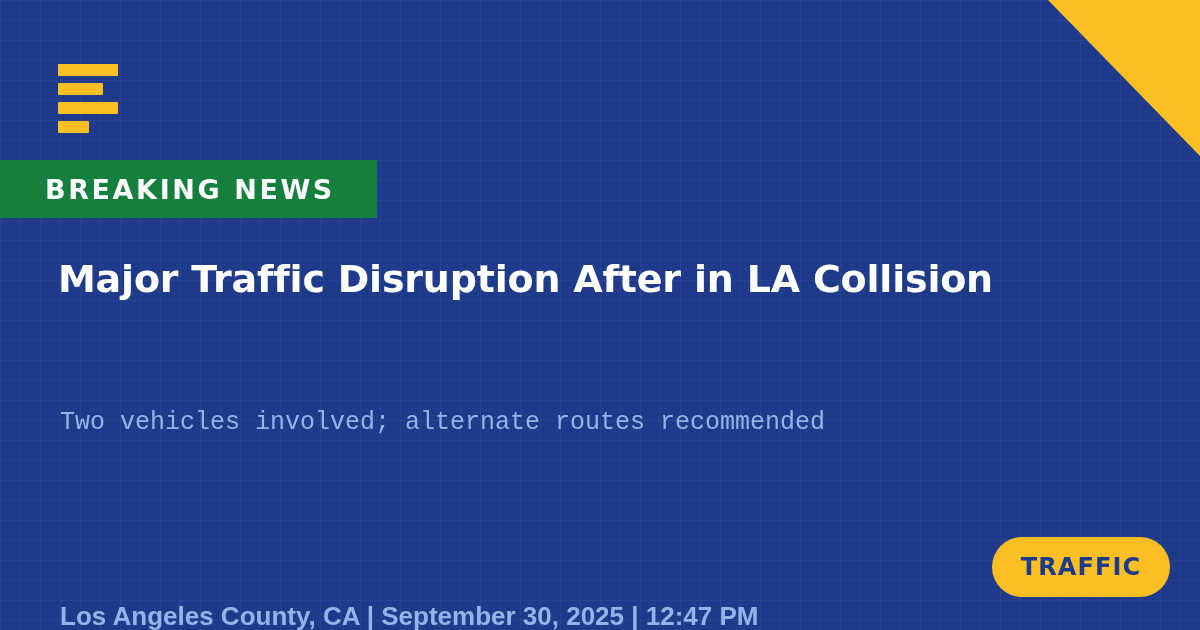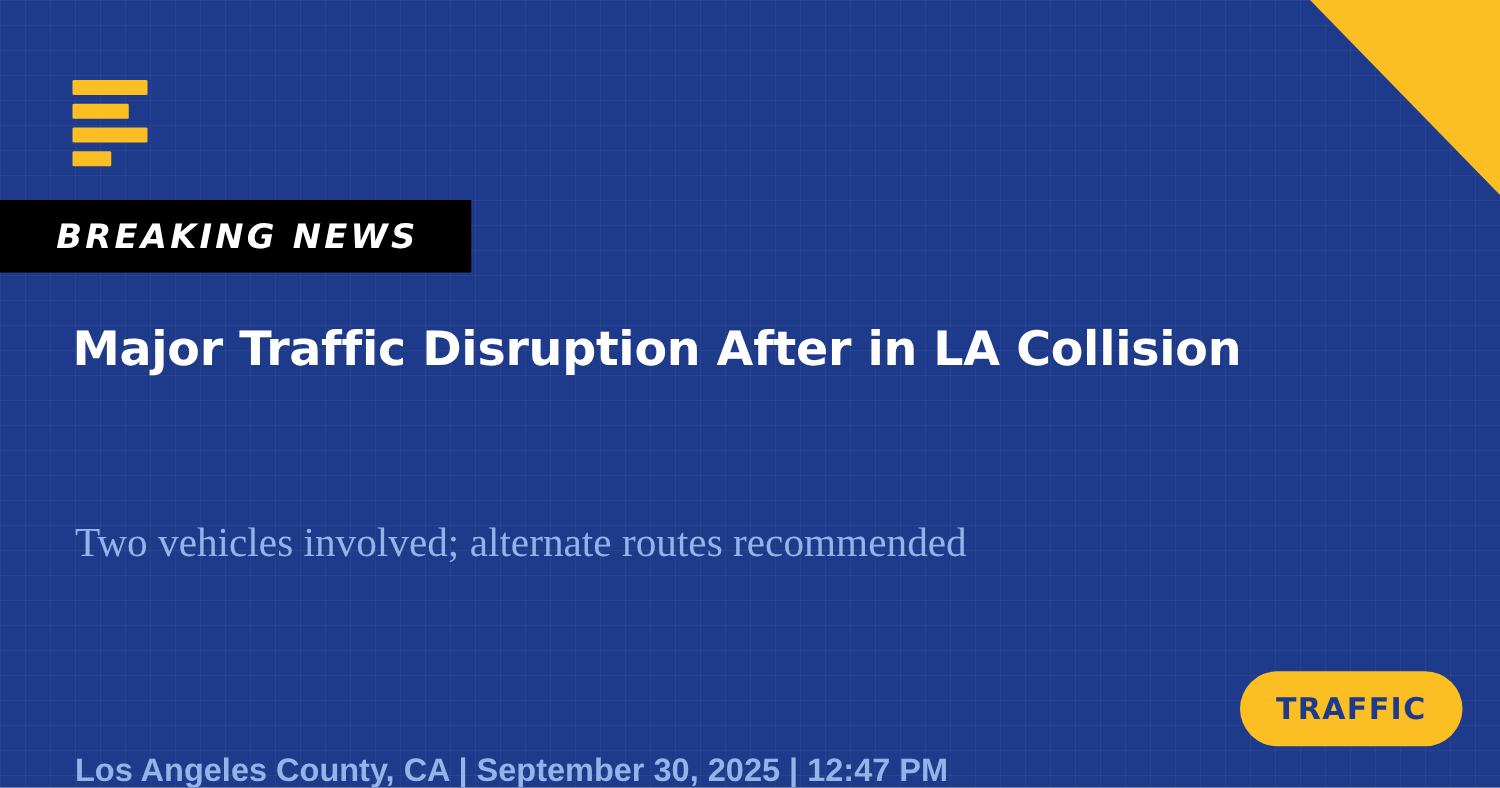--- a/index.html
+++ b/index.html
@@ -64,27 +64,26 @@
   .logo-bar.w2 { width: 45px; }
   .logo-bar.w3 { width: 60px; }
   .logo-bar.w4 { width: 31px; }
 
   
   .breaking-banner {
     position: absolute;
     left: 0;
     top: 160px;
     height: 58px;
-    background-color: #000000;
+    background-color: #15803d;
     z-index: 3;
     display: flex;
     align-items: center;
     padding: 0 42px 0 45px;
     box-sizing: border-box;
-    font-style: italic;
   }
   .breaking-label {
     color: #ffffff;
     font-size: 27px;
     font-weight: bold;
     letter-spacing: 2.6px;
     line-height: 1;
     white-space: nowrap;
   }
 
@@ -102,23 +101,23 @@
     letter-spacing: -0.2px;
   }
 
   
   .subtitle {
     position: absolute;
     left: 60px;
     top: 383px;
     z-index: 3;
     color: #93b4e8;
-    font-size: 33px;
+    font-size: 25px;
     font-weight: normal;
-    font-family: Liberation Serif, serif;
+    font-family: Liberation Mono, monospace;
     line-height: 1.2;
     white-space: nowrap;
   }
 
   
   .footer-meta {
     position: absolute;
     left: 60px;
     top: 575px;
     z-index: 3;

